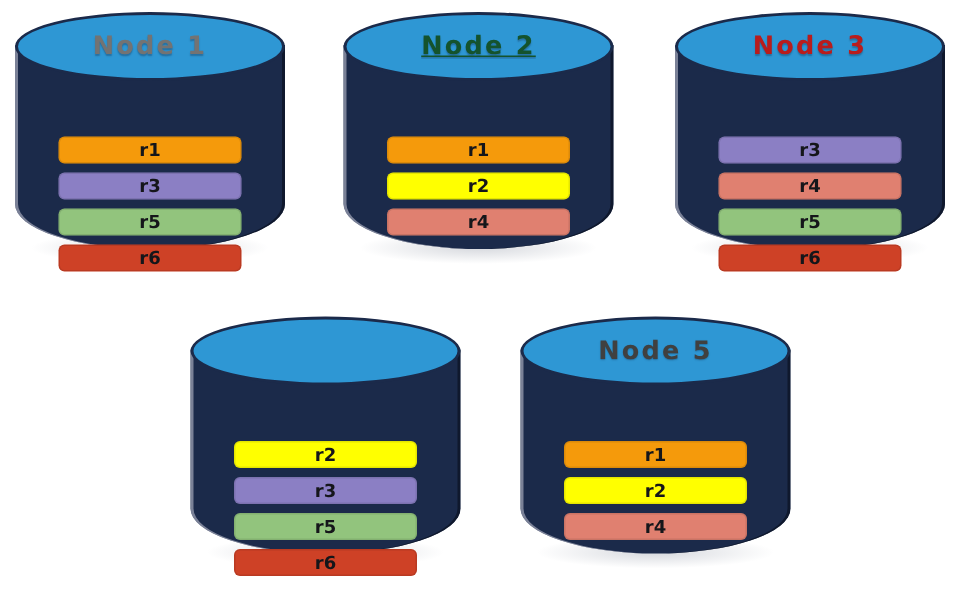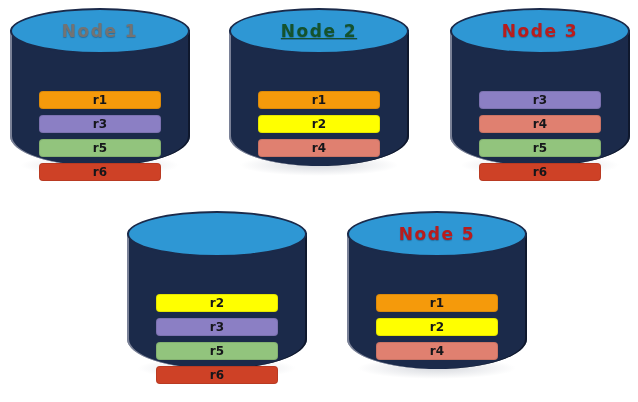--- a/index.html
+++ b/index.html
@@ -170,20 +170,20 @@
         <div class="replica-bar" style="background: rgb(146, 196, 125); color: rgb(21, 22, 26);">r5</div>
         <div class="replica-bar" style="background: rgb(206, 65, 38); color: rgb(21, 22, 26);">r6</div>
       </div>
     </div>
     <div class="node" style="left: 347px; top: 211px;">
       <div class="node-shape">
         <div class="cyl-shadow"></div>
         <div class="cyl-body" style="background: rgb(27, 42, 74);"></div>
         <div class="cyl-top" style="background: rgb(46, 151, 212);"></div>
       </div>
-      <div class="node-label" style="color: #b91c1c;">Node  5</div>
+      <div class="node-label" style="color: #404040;">Node  5</div>
       <div class="replica-list">
         <div class="replica-bar" style="background: rgb(245, 154, 11); color: rgb(21, 22, 26);">r1</div>
         <div class="replica-bar" style="background: rgb(255, 255, 0); color: rgb(21, 22, 26);">r2</div>
         <div class="replica-bar" style="background: rgb(224, 128, 112); color: rgb(21, 22, 26);">r4</div>
       </div>
     </div>
   </div>
 
 </body></html>

